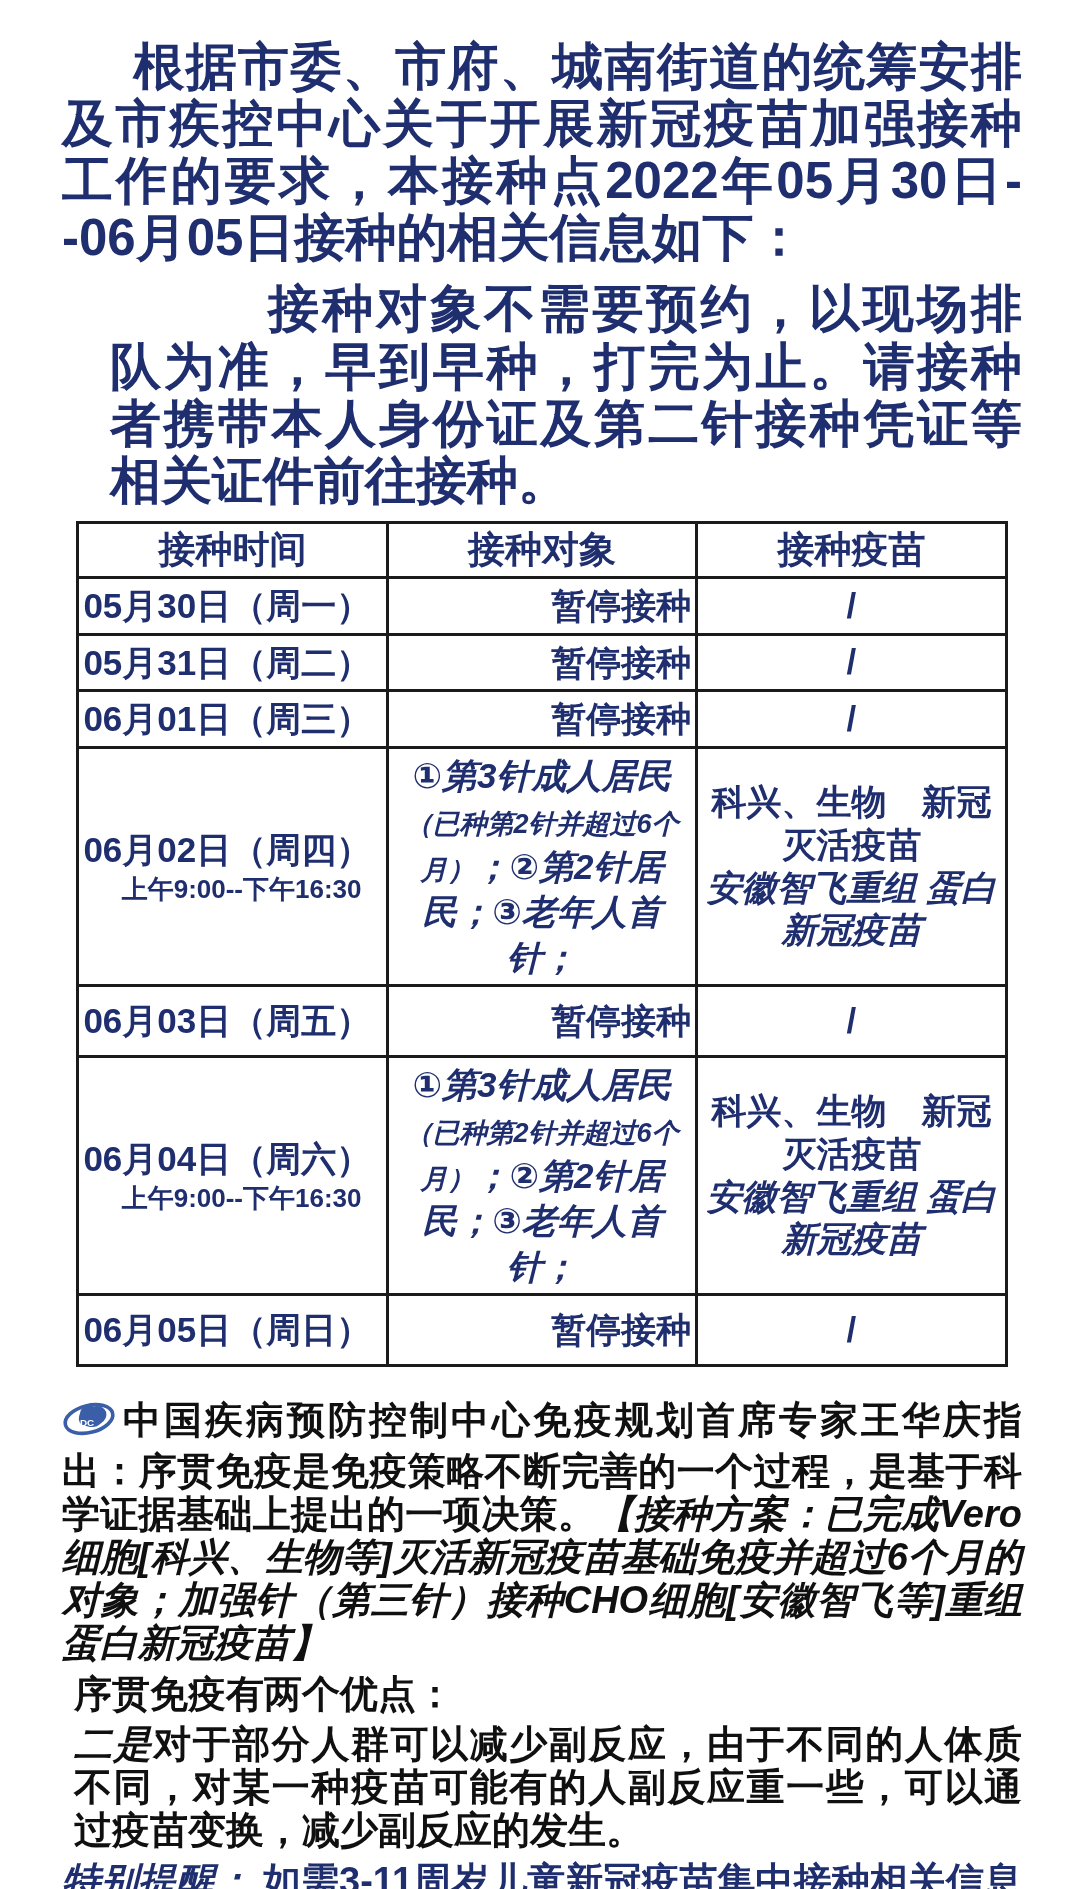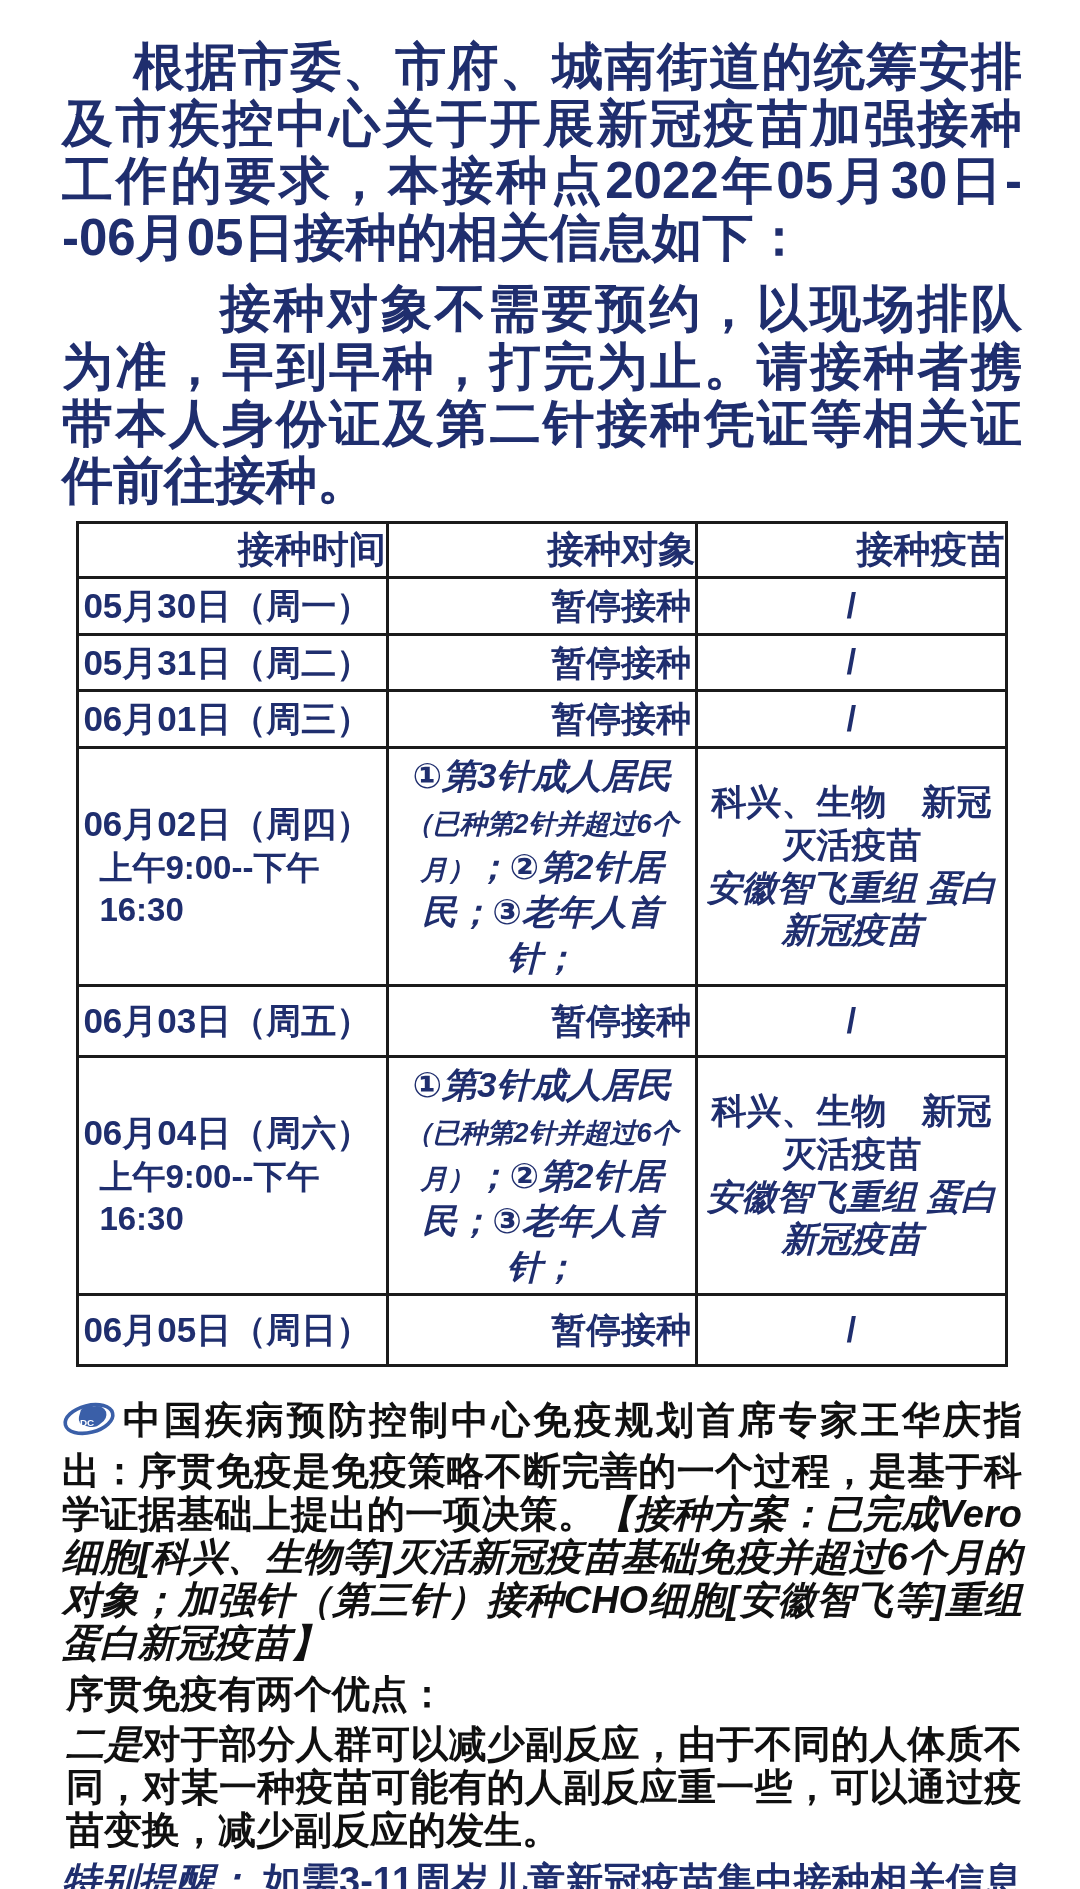--- a/index.html
+++ b/index.html
@@ -20,52 +20,52 @@
     font-size:60px;line-height:1.12;
     text-align:center;letter-spacing:1px;
   }
   .intro{
     margin:14px 0 0 0;
     color:var(--navy);
     font-size:51px;line-height:1.12;
     text-align:justify;
   }
   .indent-sm{text-indent:1.4em;}
-  .indent-lg{text-indent:3.1em;}
+  .indent-lg{text-indent:3.1em;margin-left:48px;}
 
   table.sched{
     border-collapse:collapse;
     width:97%;
     margin:12px auto 0 auto;
     table-layout:fixed;
   }
   table.sched th,table.sched td{
     border:3px solid var(--border);
     color:var(--navy);
     font-weight:bold;
   }
-  table.sched th{font-size:37px;padding:5px 0;text-align:right;line-height:1.15;}
+  table.sched th{font-size:37px;padding:5px 0;text-align:center;line-height:1.15;}
   td.c-date{width:30%;font-size:35px;text-align:left;padding:4px 2px 4px 4px;line-height:1.3;}
   td.c-target{width:40.5%;font-size:35px;text-align:right;padding:4px 4px;line-height:1.3;}
   td.c-vaccine{width:29.5%;font-size:35px;text-align:center;padding:4px 2px;line-height:1.22;}
   td.c-target.left{text-align:center;font-style:italic;}
   tr.tall td{padding-top:11px;padding-bottom:11px;}
-  .time-line{padding-left:16px;font-size:33px;}
+  .time-line{padding-left:16px;font-size:26px;text-align:center;}
   .sm{font-size:27px;}
   .it{font-style:italic;}
 
   .cdc-para{
     margin:30px 0 0 0;
     color:var(--ink);
     font-size:38px;line-height:1.13;
     text-align:justify;
   }
   .cdc-icon{display:inline-block;vertical-align:-8px;margin-right:4px;}
   .black-para{
-    margin:8px 0 0 4px;color:var(--ink);
+    margin:8px 0 0 12px;color:var(--ink);
     font-size:38px;line-height:1.13;text-align:justify;
   }
   .navy-para{
     margin:8px 0 0 0;color:var(--navy);
     font-size:38px;line-height:1.13;text-align:justify;
   }
 </style>
 </head>
 <body>
 

